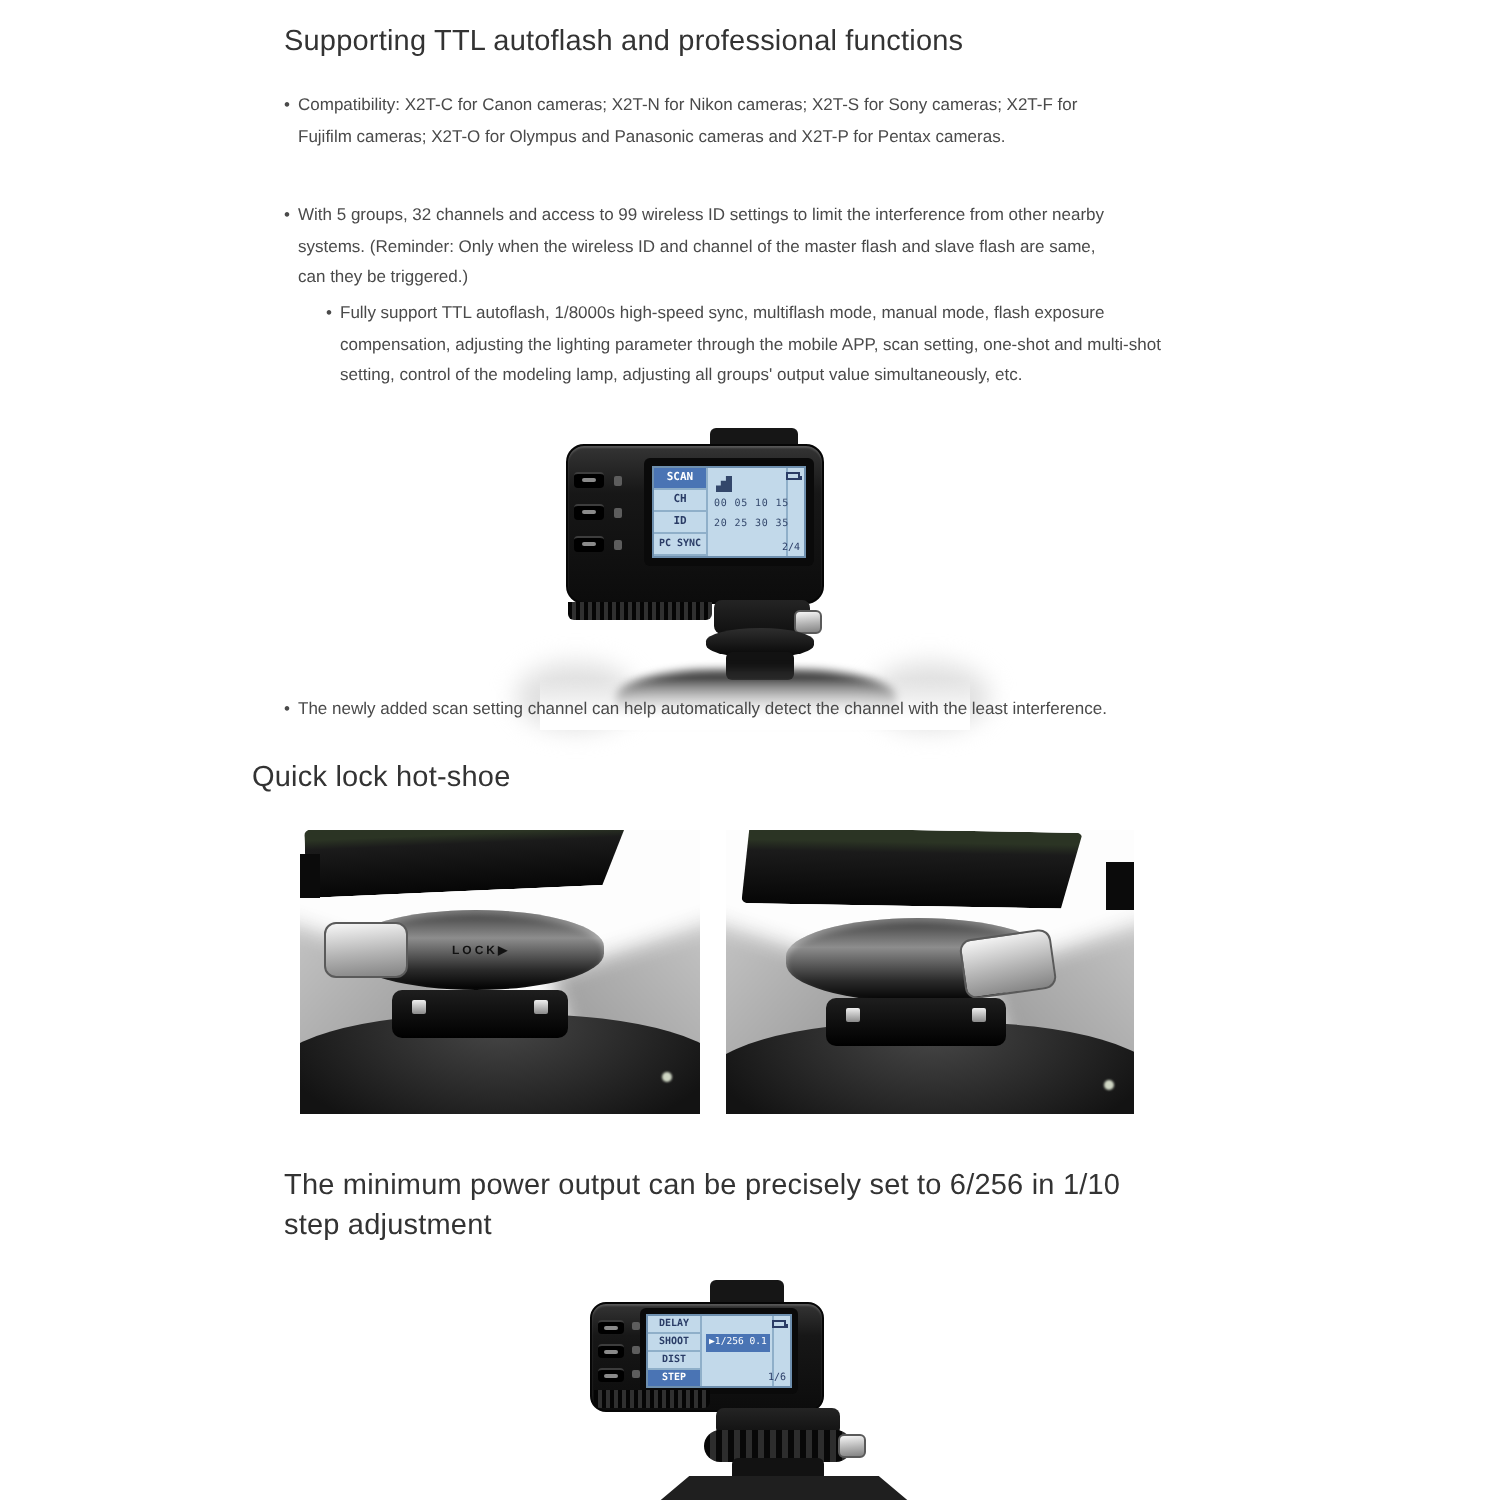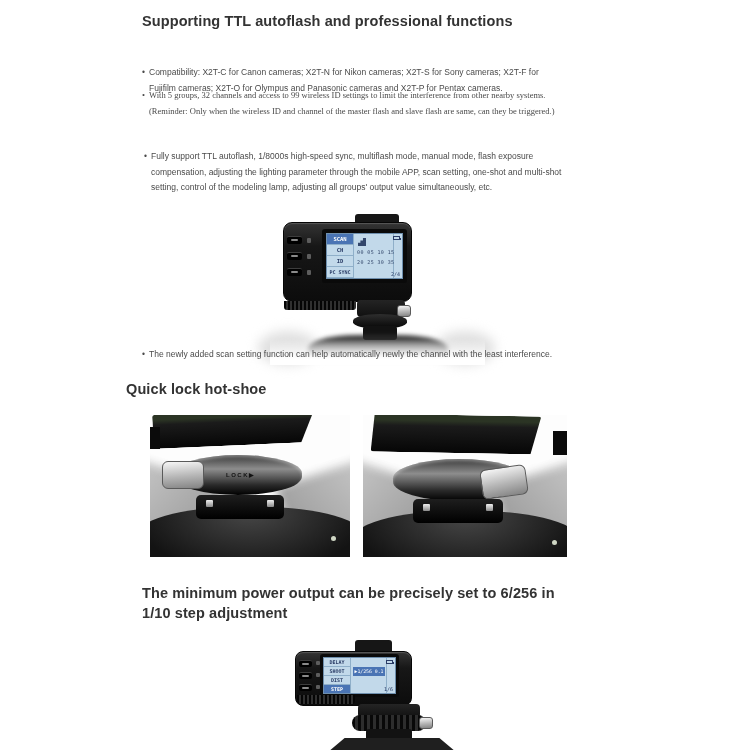--- a/index.html
+++ b/index.html
@@ -2,21 +2,21 @@
 <html><head>
 <meta charset="utf-8">
 <style>
   * { margin:0; padding:0; box-sizing:border-box; }
   html,body { width:750px; height:750px; background:#ffffff; overflow:hidden;
               font-family:"Liberation Sans", sans-serif; }
   body { position:relative; }
   .abs { position:absolute; }
 
   
-  .h1 { font-size:14.5px; font-weight:bold; color:#333; letter-spacing:.1px; }
+  .h1 { font-size:14.5px; font-weight:normal; color:#333; letter-spacing:.1px; }
   .bullet { width:420px; font-size:8.5px; line-height:15.5px; color:#4a4a4a;
             padding-left:7px; position:absolute; }
   .bullet::before { content:"•"; position:absolute; left:0; top:0; color:#4a4a4a; }
 
   
   .photo { position:absolute; }
   .bracket { position:absolute; background:#161616; border-radius:3px 3px 0 0; }
   .dev-body { position:absolute; background:linear-gradient(180deg,#343434,#171717 30%,#0c0c0c);
               border:1px solid #060606; border-radius:9px;
               box-shadow:inset 0 1px 1px rgba(255,255,255,.18); }
@@ -65,23 +65,23 @@
                font-family:"Liberation Sans",sans-serif; }
   .shoefoot { position:absolute; background:linear-gradient(#1e1e1e,#000); border-radius:5px; }
   .pin { position:absolute; width:7px; height:7px; background:linear-gradient(#efefef,#8a8a8a); border-radius:1px; }
   .screw { position:absolute; width:5px; height:5px; background:#cfd6c4; border-radius:50%; filter:blur(.5px); }
 </style>
 </head>
 <body>
 
 <div class="abs h1" style="left:142px; top:13px;">Supporting TTL autoflash and professional functions</div>
 
-<div class="bullet" style="left:142px; top:45px;margin-top:20px;">Compatibility: X2T-C for Canon cameras; X2T-N for Nikon cameras; X2T-S for Sony cameras; X2T-F for Fujifilm cameras; X2T-O for Olympus and Panasonic cameras and X2T-P for Pentax cameras.</div>
-<div class="bullet" style="left:142px; top:88px;font-family:Liberation Serif, serif;">With 5 groups, 32 channels and access to 99 wireless ID settings to limit the interference from other nearby systems. (Reminder: Only when the wireless ID and channel of the master flash and slave flash are same, can they be triggered.)</div>
-<div class="bullet" style="left:144px; top:149px;">Fully support TTL autoflash, 1/8000s high-speed sync, multiflash mode, manual mode, flash exposure compensation, adjusting the lighting parameter through the mobile APP, scan setting, one-shot and multi-shot setting, control of the modeling lamp, adjusting all groups' output value simultaneously, etc.</div>
+<div class="bullet" style="left:142px; top:45px;">Compatibility: X2T-C for Canon cameras; X2T-N for Nikon cameras; X2T-S for Sony cameras; X2T-F for Fujifilm cameras; X2T-O for Olympus and Panasonic cameras and X2T-P for Pentax cameras.</div>
+<div class="bullet" style="left:142px; top:100px;">With 5 groups, 32 channels and access to 99 wireless ID settings to limit the interference from other nearby systems. (Reminder: Only when the wireless ID and channel of the master flash and slave flash are same, can they be triggered.)</div>
+<div class="bullet" style="left:163px; top:149px;">Fully support TTL autoflash, 1/8000s high-speed sync, multiflash mode, manual mode, flash exposure compensation, adjusting the lighting parameter through the mobile APP, scan setting, one-shot and multi-shot setting, control of the modeling lamp, adjusting all groups' output value simultaneously, etc.</div>
 
 <div class="photo" style="left:270px; top:213px; width:215px; height:152px;">
   <div class="bracket" style="left:85px; top:1px; width:44px; height:9px;"></div>
   <div class="dev-body" style="left:13px; top:9px; width:129px; height:80px;"></div>
   <div class="dev-btn" style="left:17px; top:23px; width:15px; height:8px;"></div>
   <div class="dev-btn" style="left:17px; top:39px; width:15px; height:8px;"></div>
   <div class="dev-btn" style="left:17px; top:55px; width:15px; height:8px;"></div>
   <div class="dev-dot" style="left:37px; top:25px;"></div>
   <div class="dev-dot" style="left:37px; top:41px;"></div>
   <div class="dev-dot" style="left:37px; top:57px;"></div>
@@ -106,21 +106,21 @@
   <div class="mount-top" style="left:87px; top:87px; width:48px; height:17px;"></div>
   <div class="clasp" style="left:127px; top:92px; width:14px; height:12px;"></div>
   <div class="ring-dark" style="left:83px; top:101px; width:54px; height:15px;"></div>
   <div class="neck" style="left:93px; top:113px; width:34px; height:14px;"></div>
   <div class="grayblob" style="left:-12px; top:118px; width:60px; height:34px;"></div>
   <div class="grayblob" style="right:-10px; top:118px; width:60px; height:34px;"></div>
   <div class="cam-blur" style="left:38px; top:122px; width:140px; height:28px;"></div>
   <div class="whitefade" style="top:126px; height:26px;"></div>
 </div>
 
-<div class="bullet" style="left:142px; top:347px; z-index:8;">The newly added scan setting function can help automatically newly the channel with the least interference.</div>
+<div class="bullet" style="left:142px; top:347px; z-index:8;">The newly added scan setting channel can help automatically detect the channel with the least interference.</div>
 
 <div class="abs h1" style="left:126px; top:381px;">Quick lock hot-shoe</div>
 
 <div class="shoephoto" style="left:150px; top:415px; width:200px; height:142px;">
   <div class="wedge" style="left:-35px; top:55px; width:95px; height:110px; background:linear-gradient(115deg,#c9c9c9,#8f8f8f); transform:rotate(18deg);"></div>
   <div class="wedge" style="right:-35px; top:55px; width:95px; height:110px; background:linear-gradient(245deg,#c9c9c9,#8f8f8f); transform:rotate(-18deg);"></div>
   <div class="cambase" style="left:-15px; top:92px; width:230px; height:65px;"></div>
   <div class="flashbar" style="left:2px; top:0px; width:168px; height:34px; transform:rotate(-2.5deg); transform-origin:left top; clip-path:polygon(0 0,97% 0,88% 100%,0 100%);"></div>
   <div class="abs" style="left:-6px; top:12px; width:16px; height:22px; background:#0b0b0b;"></div>
   <div class="lockring" style="left:24px; top:40px; width:128px; height:40px;">

